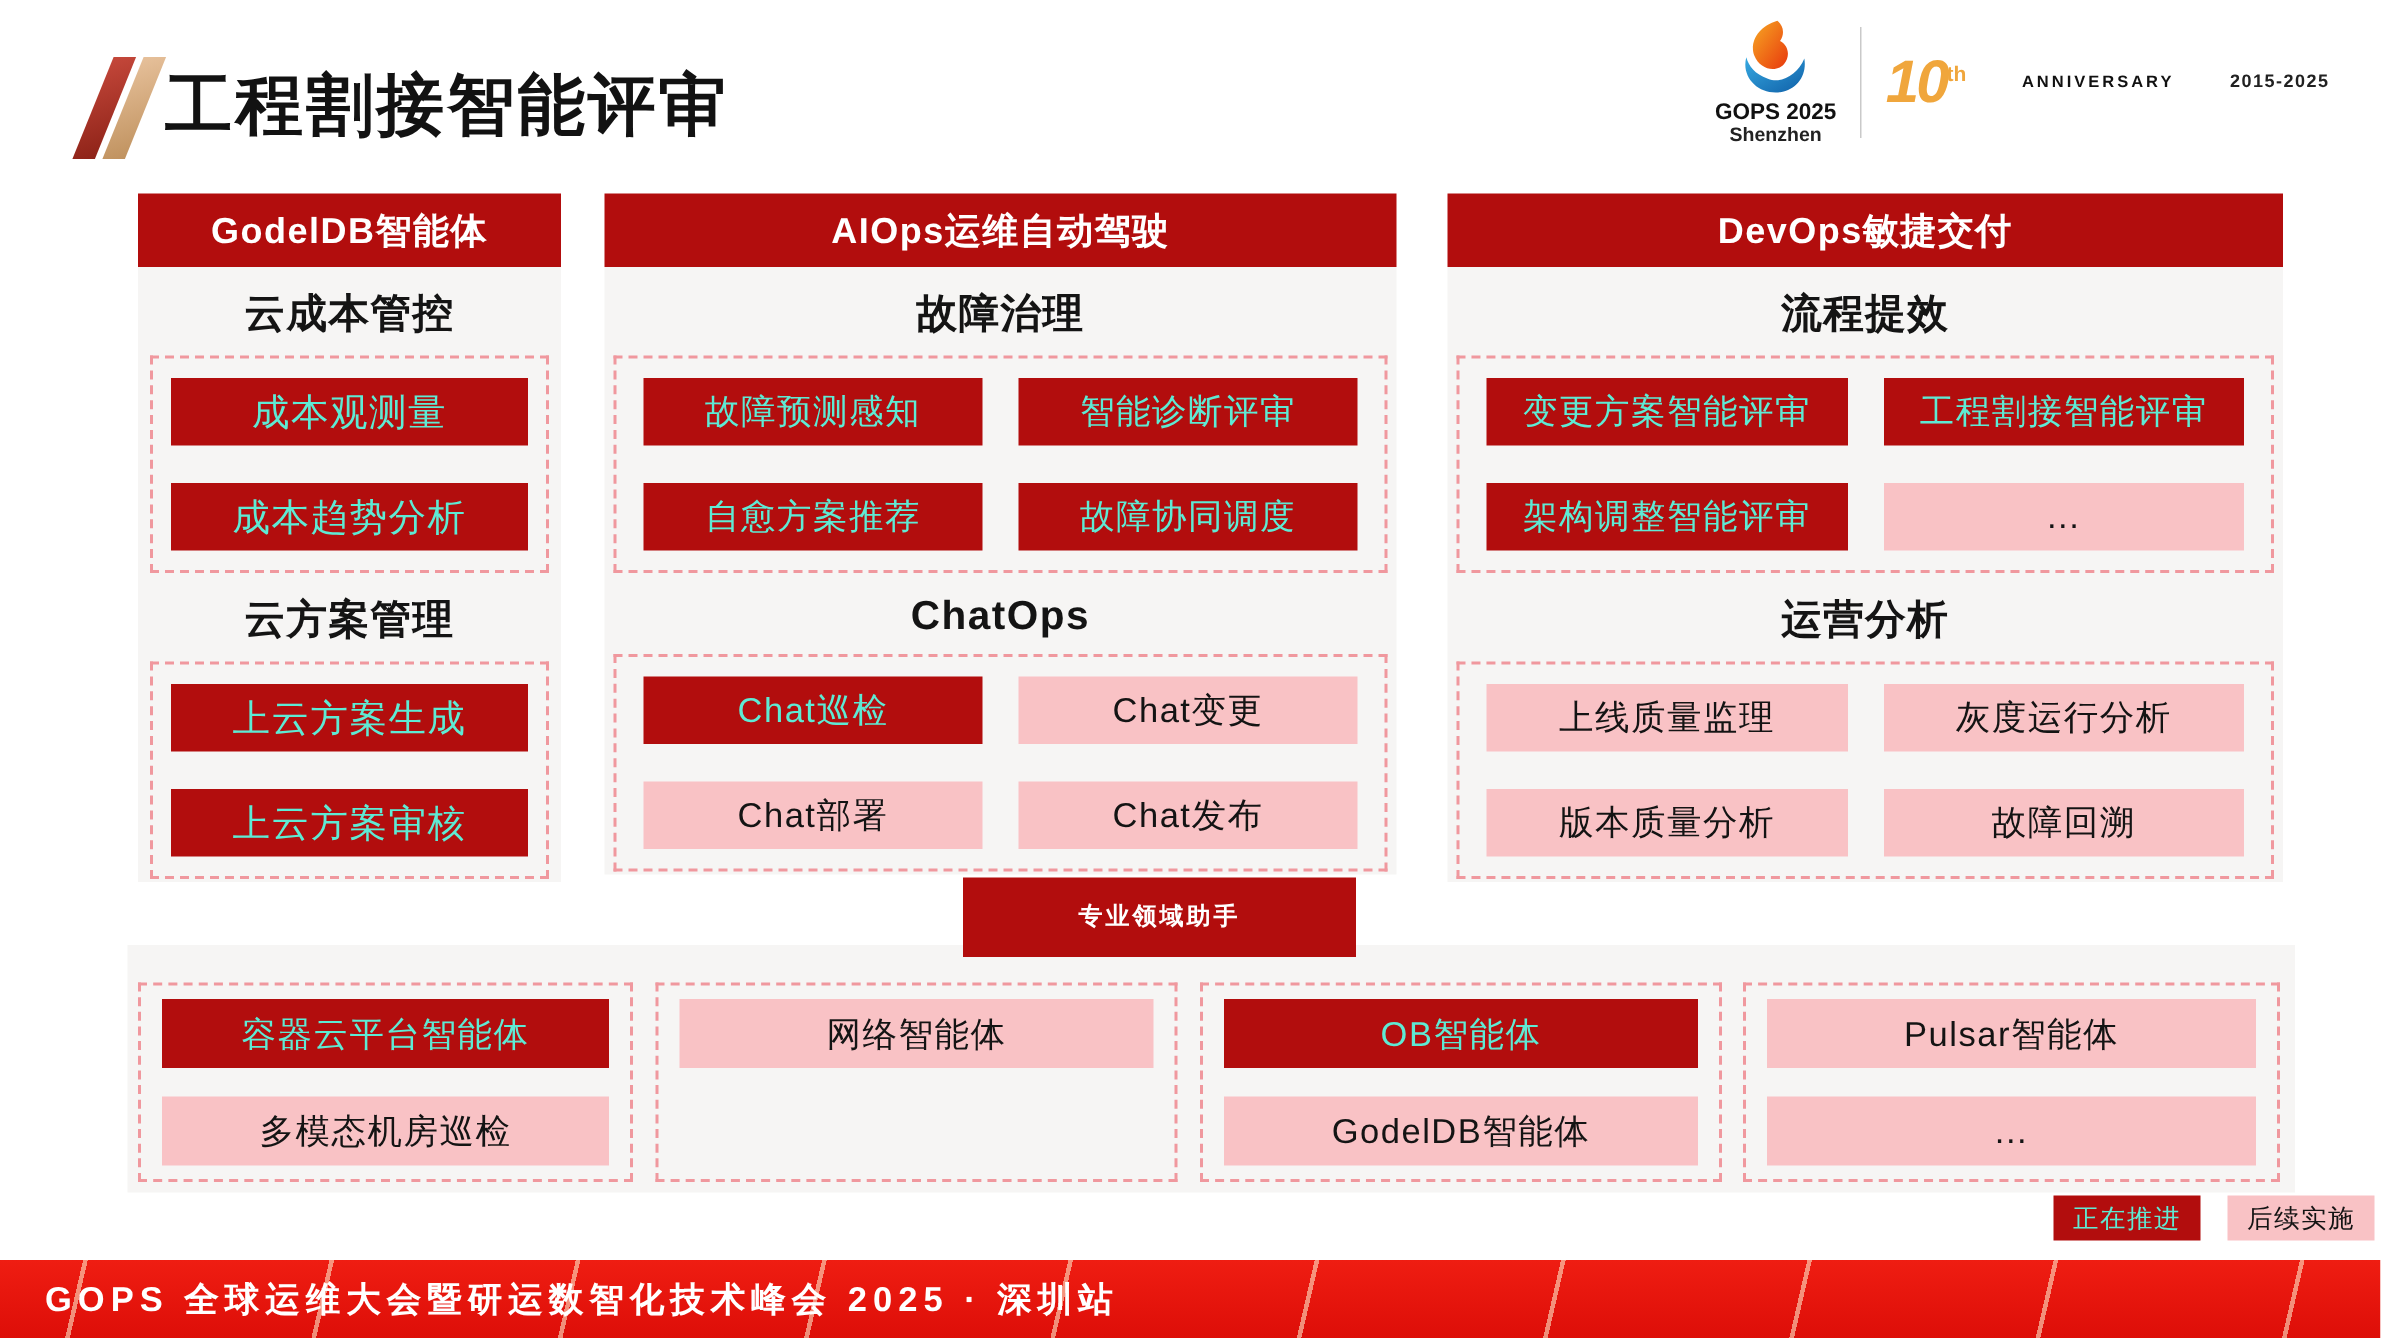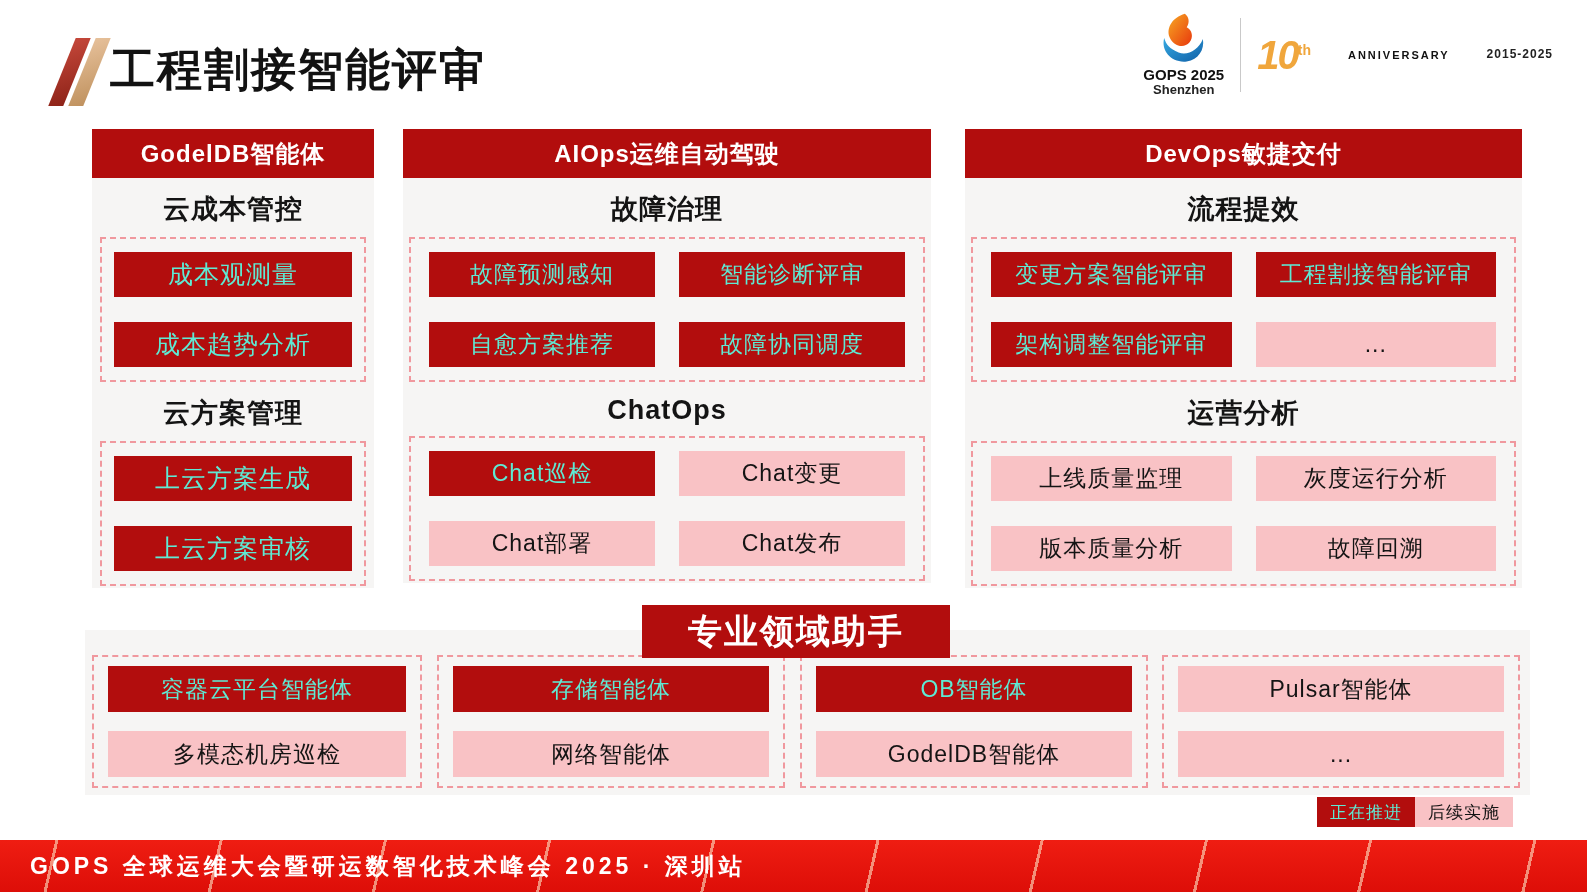--- a/index.html
+++ b/index.html
@@ -59,41 +59,41 @@
   .card {
     height:45px; display:flex; align-items:center; justify-content:center;
     font-size:23px; letter-spacing:1px;
   }
   .grid-1 .card { font-size:25px; }
   .status-active  { background:var(--dark-red,#B20D0D); color:#5eead4; }
   .status-planned { background:var(--pink,#F9C2C5); color:#141414; }
 
   
   .assist-header {
-    position:absolute; left:642px; top:585px; width:308px; height:53px;
-    background:var(--dark-red,#B20D0D); color:#fff; font-size:34px; font-weight:800;
-    display:flex; align-items:center; justify-content:center; letter-spacing:2px; z-index:2;margin-top:20px;
+    position:absolute; left:642px; top:585px; width:262px; height:53px;
+    background:var(--dark-red,#B20D0D); color:#fff; font-size:16px; font-weight:800;
+    display:flex; align-items:center; justify-content:center; letter-spacing:2px; z-index:2;
   }
   .assist-panel {
     position:absolute; left:85px; top:630px; width:1445px; height:165px;
     background:var(--panel-gray,#F6F5F4);
   }
   .group {
     position:absolute; top:25px; height:133px; box-sizing:border-box;
     border:2px dashed var(--dashed-border,#F0989E);
     padding:9px 14px; display:flex; flex-direction:column; justify-content:space-between;
   }
   .group .card { height:46px; }
   .g1 { left:7px;    width:330px; }
   .g2 { left:352px;  width:348px; }
   .g3 { left:715px;  width:348px; }
   .g4 { left:1077px; width:358px; }
 
   
-  .legend { position:absolute; left:1317px; top:797px; display:flex; }
+  .legend { position:absolute; left:1369px; top:797px; display:flex; gap:18px; }
   .legend-item {
     min-width:96px; height:30px; box-sizing:border-box; padding:0 13px;
     display:flex; align-items:center; justify-content:center;
     font-size:17px; letter-spacing:1px;
   }
 
   
   .footer {
     position:absolute; left:0; bottom:0; width:1587px; height:52px;
     background:linear-gradient(180deg,#ef1d12 0%, #dd0e08 100%);
@@ -206,21 +206,20 @@
     </div>
   </div>
 
   <div class="assist-header">专业领域助手</div>
   <div class="assist-panel">
     <div class="group g1">
       <div class="card status-active">容器云平台智能体</div>
       <div class="card status-planned">多模态机房巡检</div>
     </div>
     <div class="group g2">
-      <div class="card status-active">存储智能体</div>
       <div class="card status-planned">网络智能体</div>
     </div>
     <div class="group g3">
       <div class="card status-active">OB智能体</div>
       <div class="card status-planned">GodelDB智能体</div>
     </div>
     <div class="group g4">
       <div class="card status-planned">Pulsar智能体</div>
       <div class="card status-planned">...</div>
     </div>

